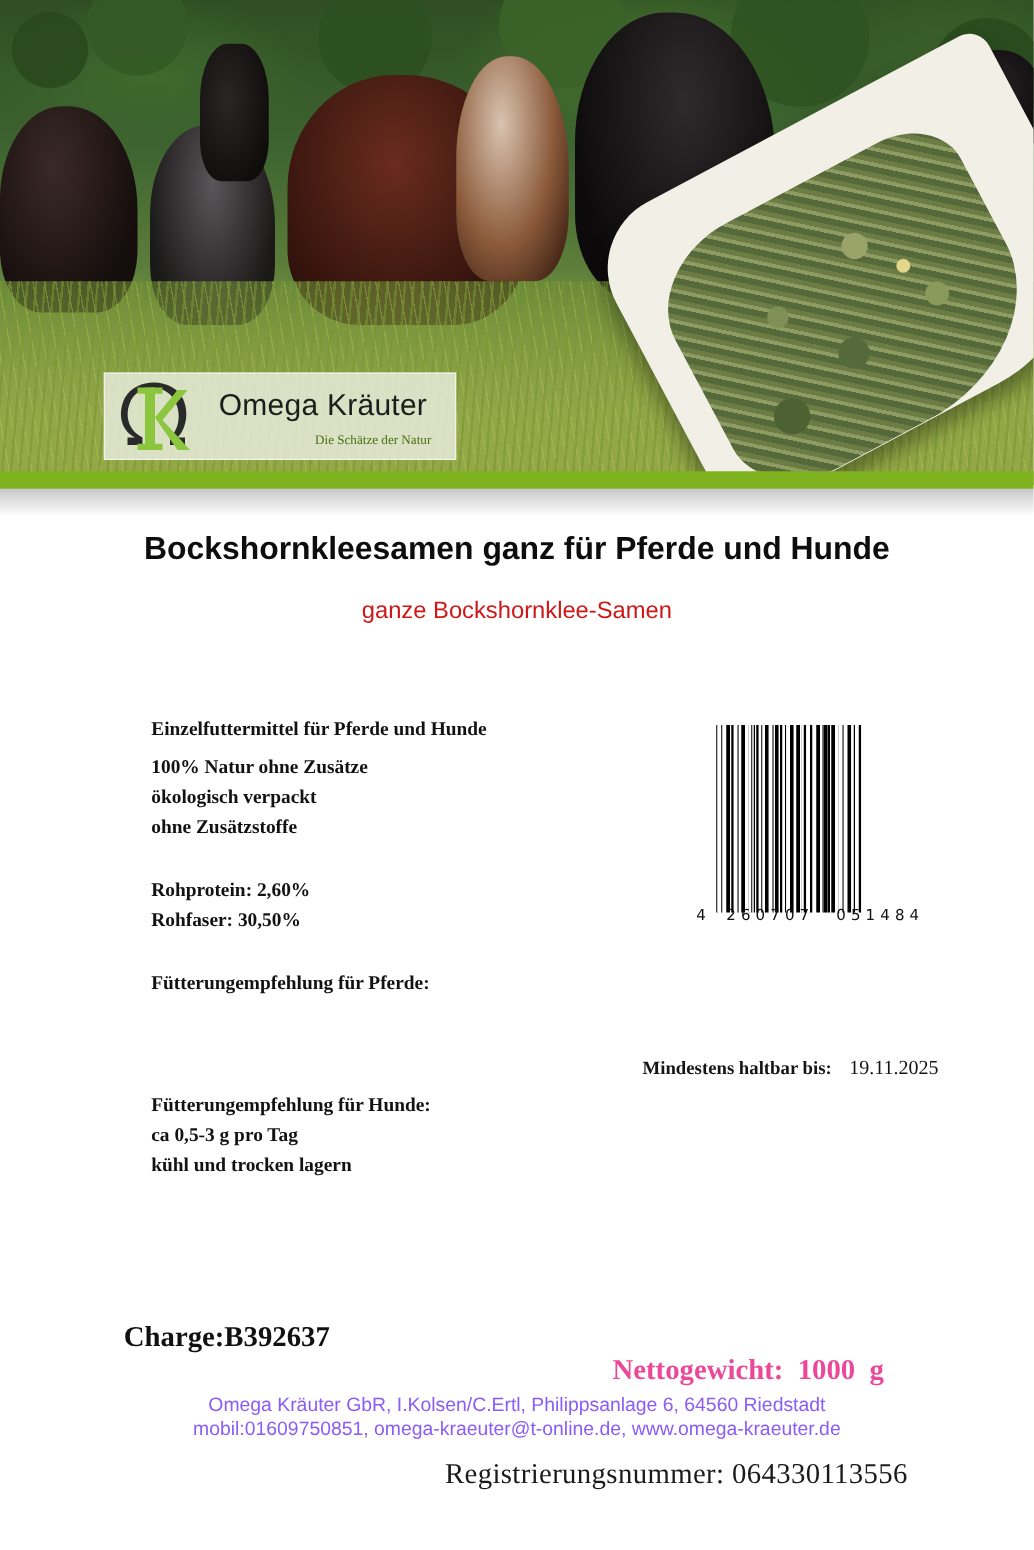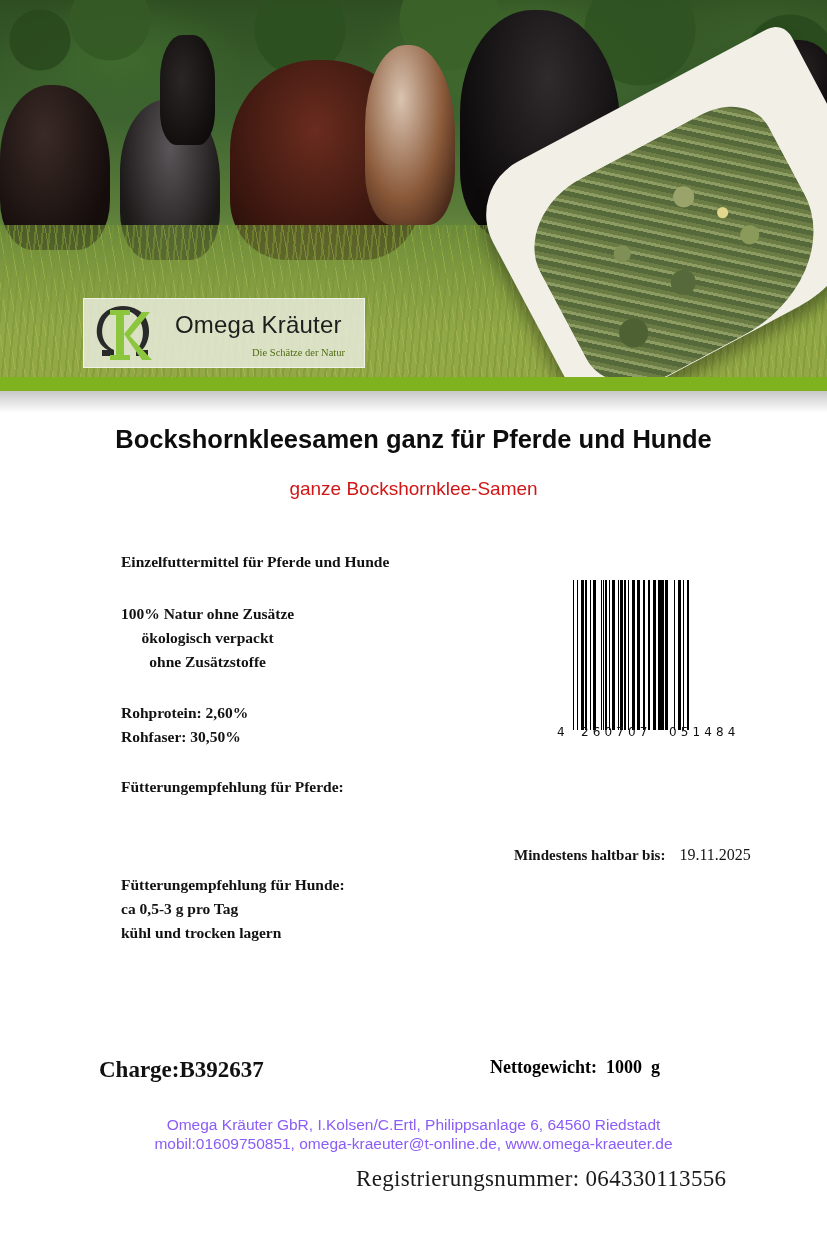--- a/index.html
+++ b/index.html
@@ -88,22 +88,22 @@
     position:absolute; left:0; top:425px; width:827px; text-align:center;
     font-family:"Liberation Sans", sans-serif; font-weight:bold; font-size:25.5px; color:#0d0d0d;
   }
   .subtitle {
     position:absolute; left:0; top:478px; width:827px; text-align:center;
     font-family:"Liberation Sans", sans-serif; font-size:19px; color:#d01616;
   }
   .info {
     position:absolute; left:121px; font-weight:bold; font-size:15.5px; line-height:24px; color:#121212;
   }
-  .b1 { top:550px; }
-  .b2 { top:602px;text-align:center; }
+  .b1 { top:572px; }
+  .b2 { top:602px; }
   .b3 { top:701px; }
   .b4 { top:775px; }
   .b5 { top:873px; }
 
   .barcode { position:absolute; left:557px; top:580px; width:210px; height:160px; }
   .bars { position:absolute; left:16px; top:0; width:186px; height:150px; display:flex; align-items:stretch; }
   .bars span { display:block; height:100%; }
   .digits {
     position:absolute; left:0; top:145px; width:210px; font-family:"DejaVu Sans", sans-serif;
     font-size:12px; color:#111; letter-spacing:0;
@@ -112,21 +112,21 @@
   .digits .d1 { position:absolute; left:24px; letter-spacing:4.1px; }
   .digits .d2 { position:absolute; left:112px; letter-spacing:4.1px; }
 
   .mhd {
     position:absolute; left:514px; top:846px; font-weight:bold; font-size:15px; color:#151515;
     white-space:pre;
   }
   .mhd .date { font-weight:normal; font-size:16px; margin-left:14px; }
 
   .charge { position:absolute; left:99px; top:1057px; font-weight:bold; font-size:23px; color:#111; }
-  .netto { position:absolute; left:490px; top:1057px; font-weight:bold; font-size:18px; color:#000000; white-space:pre; }
+  .netto { position:absolute; left:490px; top:1083px; font-weight:bold; font-size:23px; color:#ec4899; white-space:pre; }
 
   .addr {
     position:absolute; left:0; width:827px; text-align:center;
     font-family:"Liberation Sans", sans-serif; font-size:15.5px; color:#8b5cf6;
   }
   .a1 { top:1116px; }
   .a2 { top:1135px; }
 
   .reg { position:absolute; left:356px; top:1166px; font-size:23px; color:#1a1a1a; letter-spacing:.3px; }
 </style>

